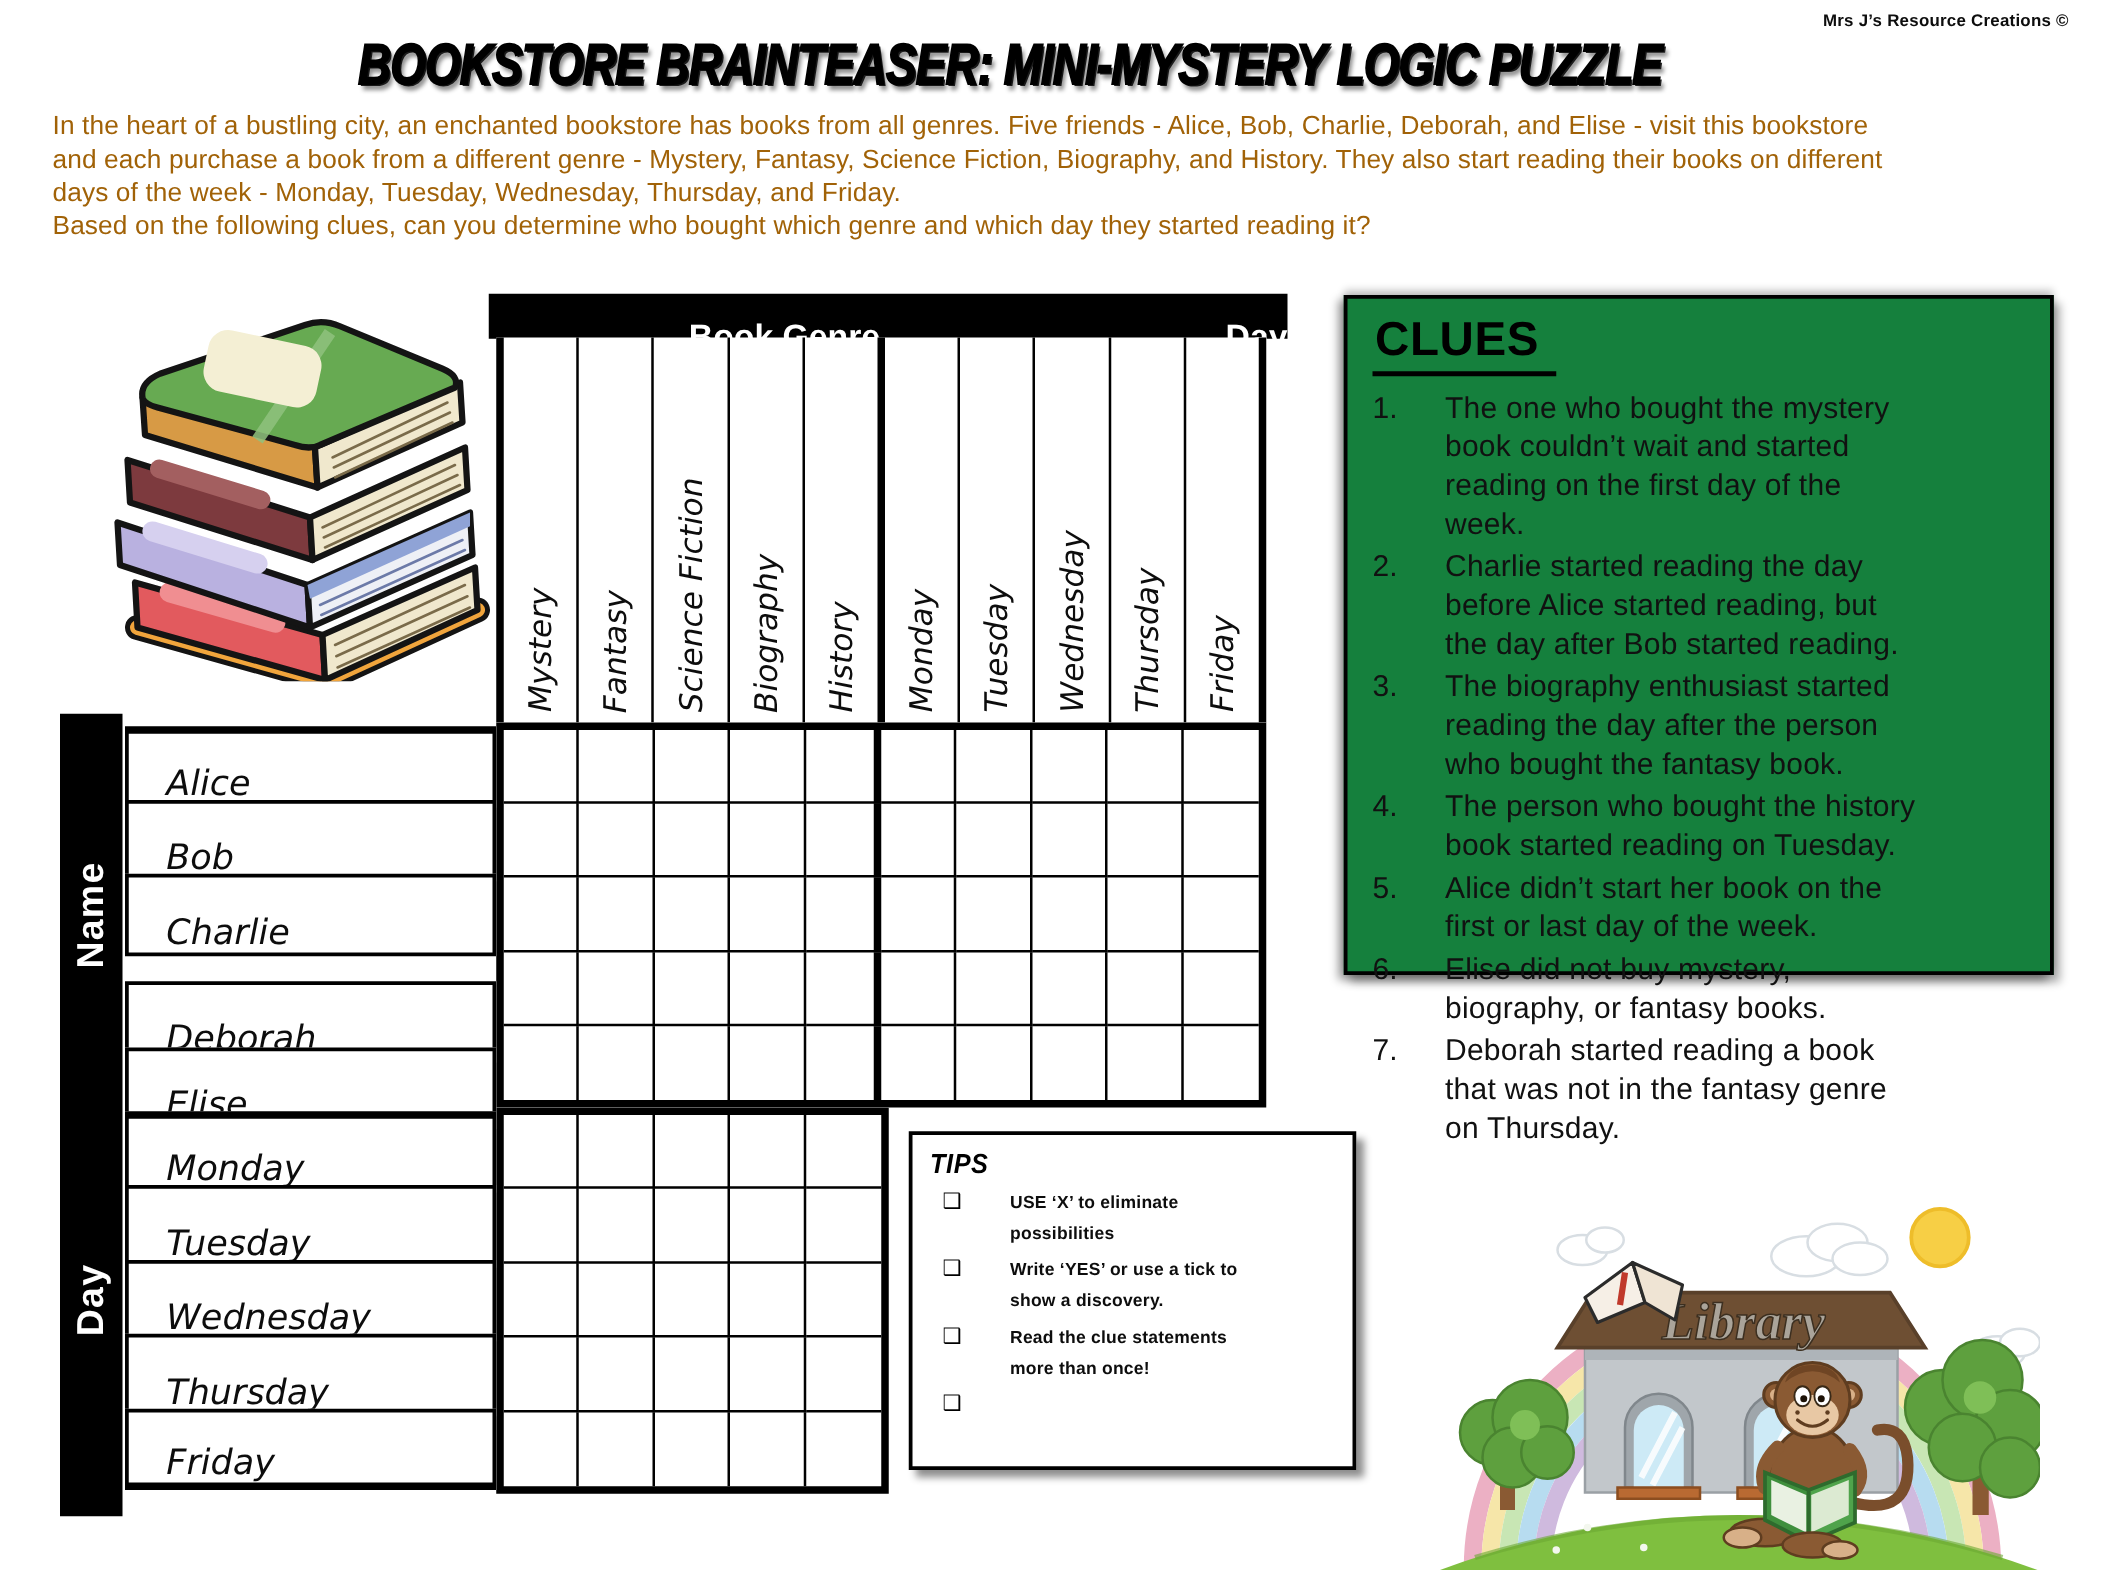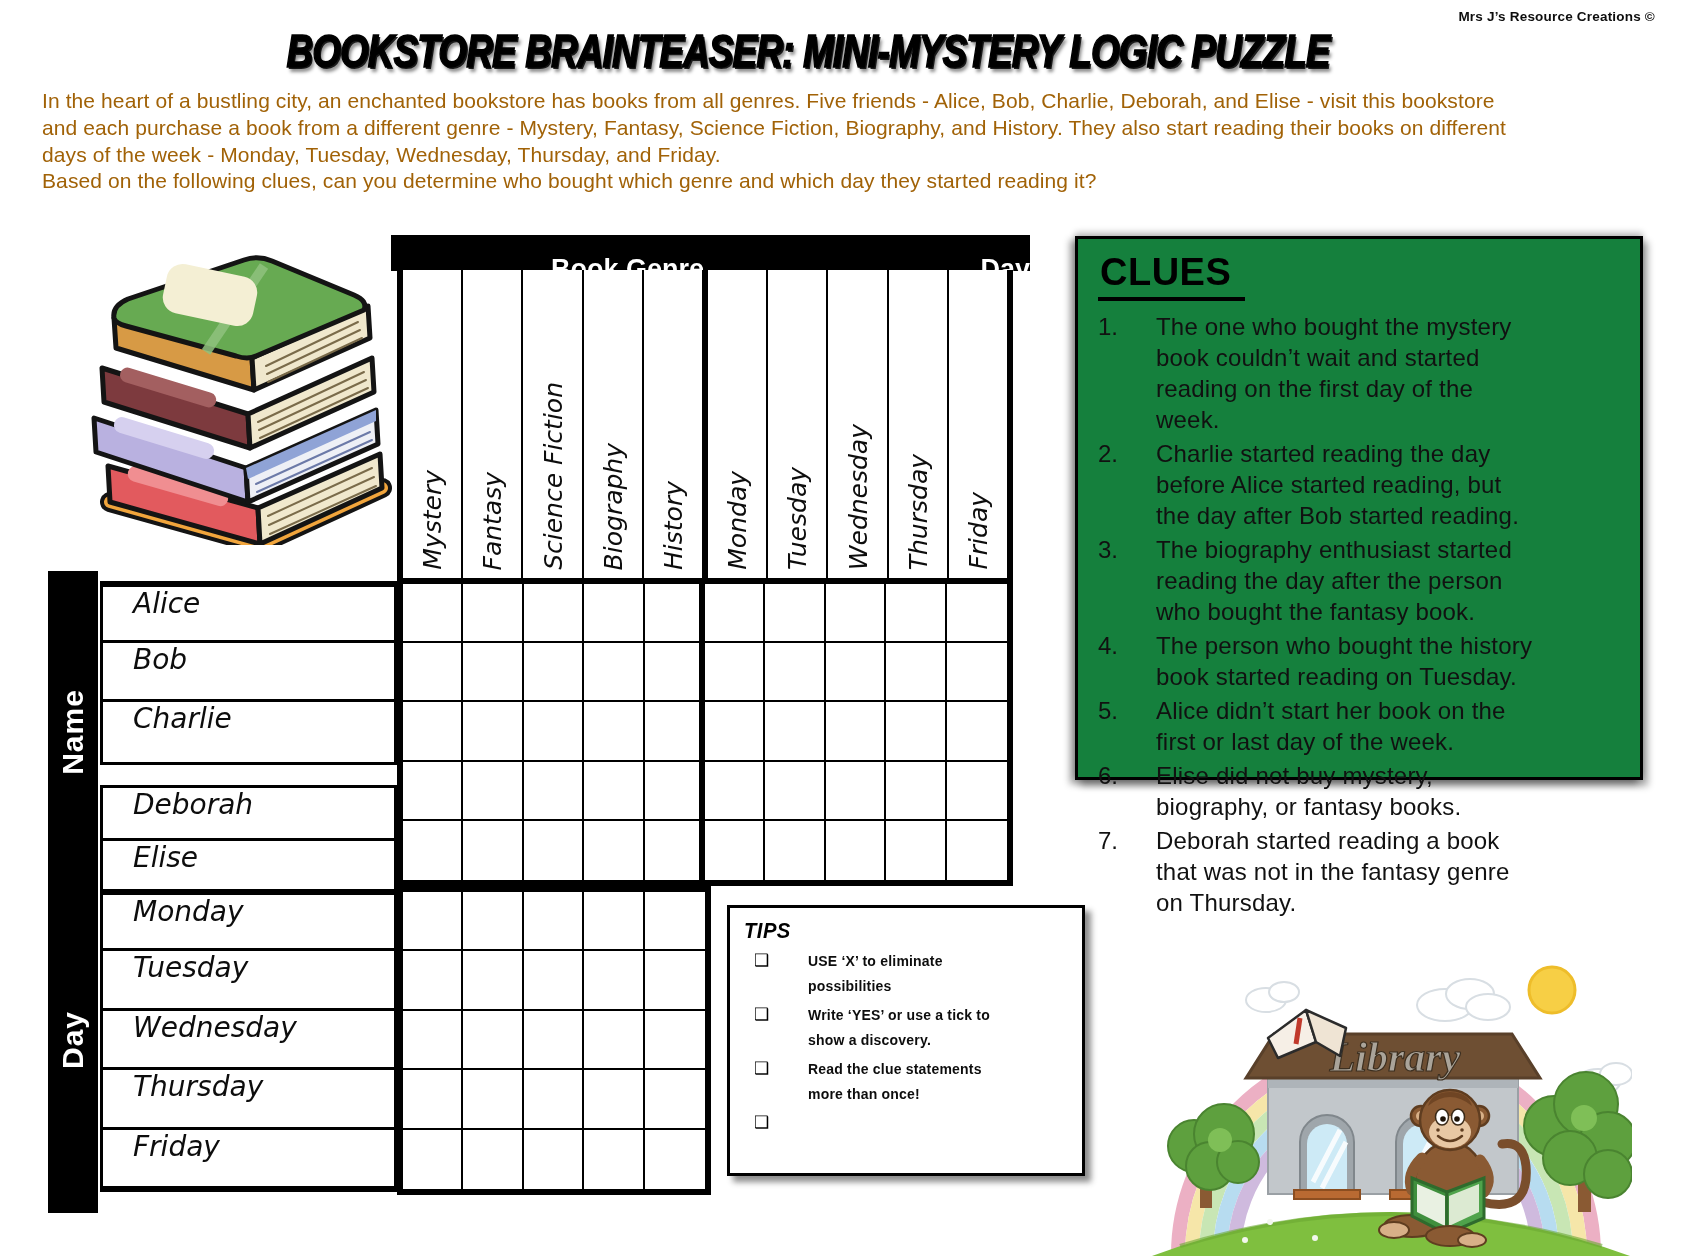--- a/index.html
+++ b/index.html
@@ -34,21 +34,21 @@
   .name-block{position:absolute;left:397px;top:578px;width:616px;height:308px;box-sizing:border-box;
               border:6px solid #000;display:grid;grid-template-columns:repeat(10,1fr);grid-template-rows:repeat(5,1fr);background:#fff;}
   .day-block{position:absolute;left:397px;top:886px;width:314px;height:309px;box-sizing:border-box;
              border:6px solid #000;display:grid;grid-template-columns:repeat(5,1fr);grid-template-rows:repeat(5,1fr);background:#fff;}
   .gcell{border-right:2.5px solid #000;border-bottom:2.5px solid #000;box-sizing:border-box;}
   .gcell.gdiv{border-right-width:6px;}
   .gcell.lastcol{border-right:none;}
   .gcell.lastrow{border-bottom:none;}
 
   .row-label{position:absolute;left:100px;width:297px;box-sizing:border-box;background:#fff;
-             border:3px solid #000;display:flex;align-items:flex-start;padding-left:30px;
+             border:3px solid #000;display:flex;align-items:flex-end;padding-left:30px;
              font-family:"DejaVu Sans",sans-serif;font-style:italic;font-size:28px;color:#0d0d0d;}
   .row-label.thick-top{border-top-width:6px;}
   .row-label.thick-bottom{border-bottom-width:6px;}
 
   .sidebar{position:absolute;left:48px;top:571px;width:50px;height:642px;background:#000;}
   .side-label{position:absolute;left:50%;color:#fff;font-weight:700;font-size:30px;letter-spacing:1px;
               white-space:nowrap;transform:translate(-50%,-50%) rotate(-90deg);}
 
   
   .tips-box{position:absolute;left:727px;top:905px;width:358px;height:271px;box-sizing:border-box;

